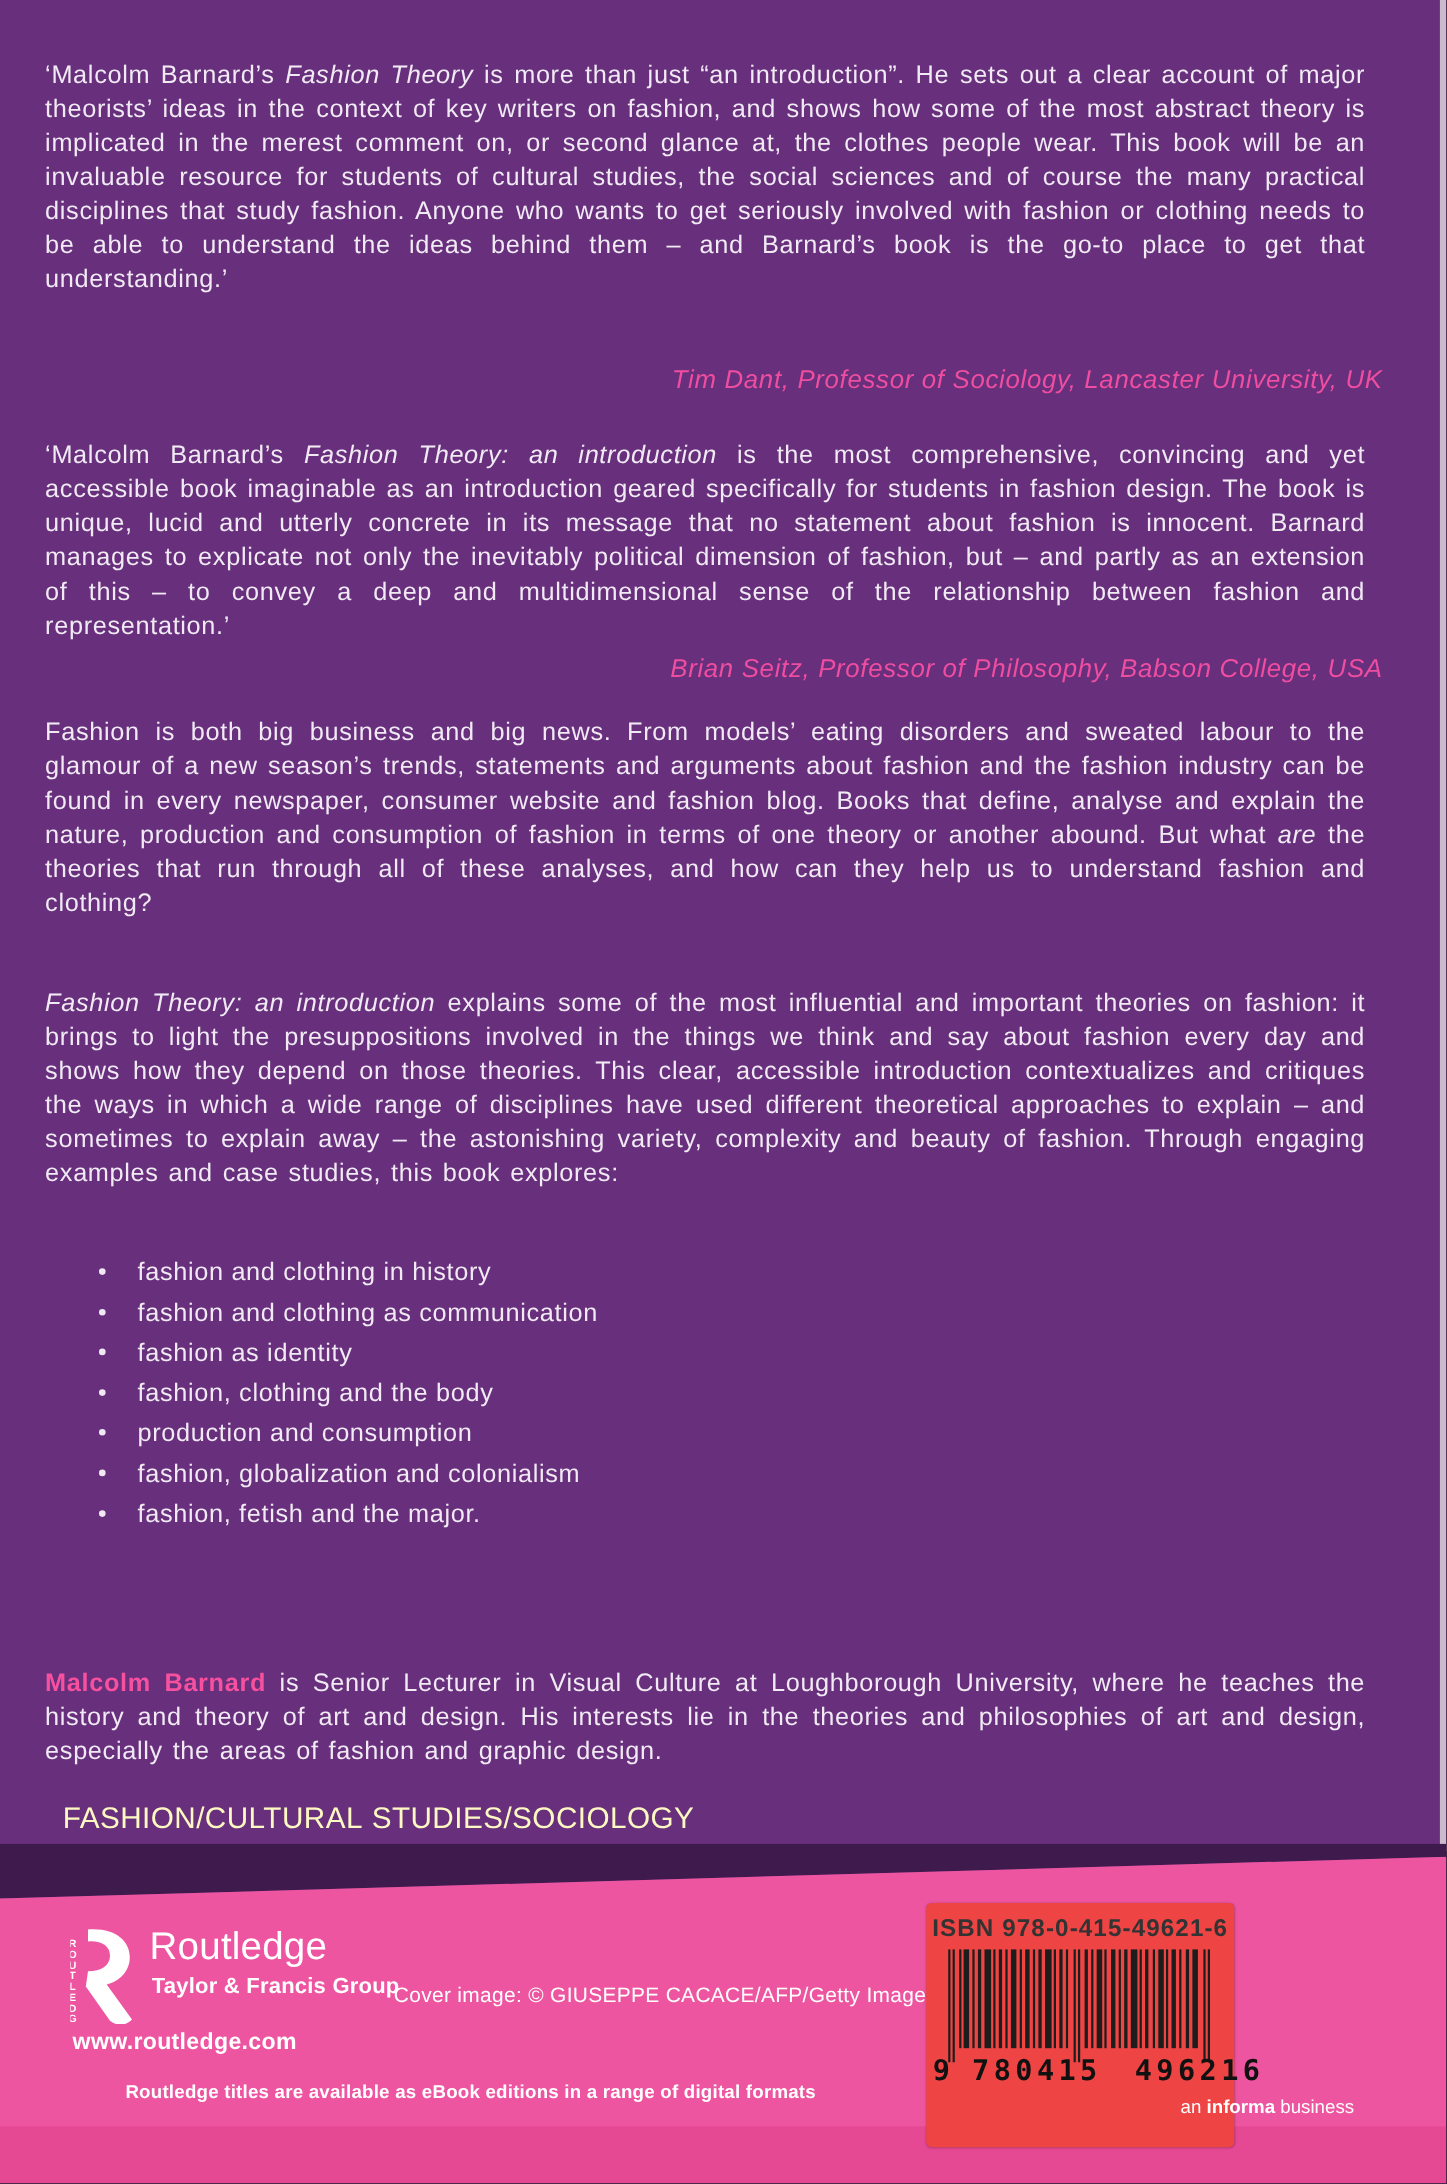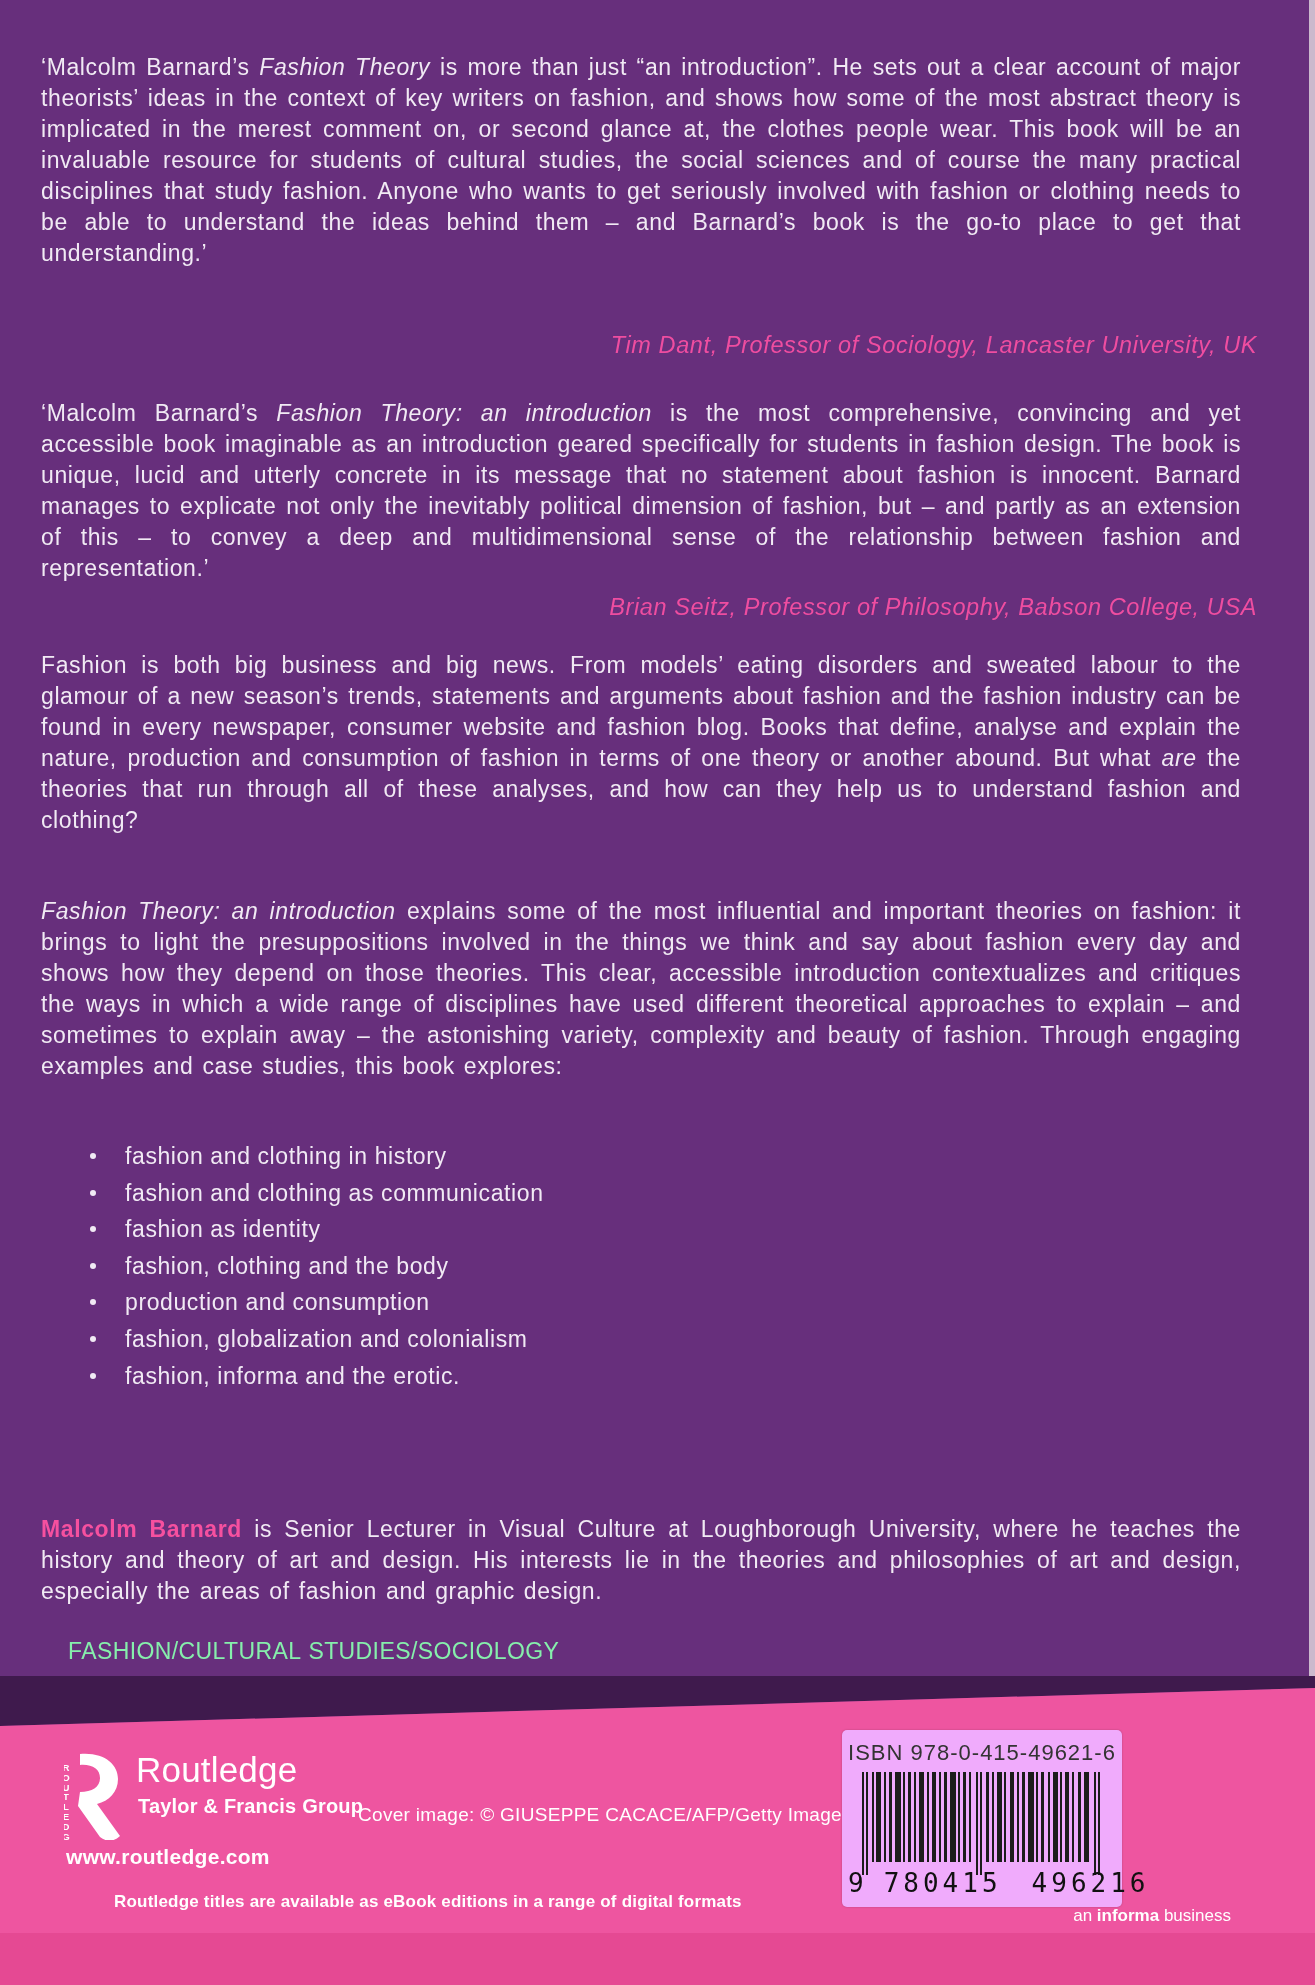--- a/index.html
+++ b/index.html
@@ -32,41 +32,41 @@
     position:relative;color:#f1eaf4;font-size:23px;line-height:36.6px;
     letter-spacing:0.6px;padding-left:68px;
   }
   .bullets .dot{
     position:absolute;left:33px;top:15px;width:6px;height:6px;border-radius:50%;
     background:#f1eaf4;
   }
   .justify-last{text-align-last:justify;}
   .category{
     position:absolute;left:57px;top:1638px;
-    color:#86efac;font-size:23px;letter-spacing:0.4px;word-spacing:1px;margin-left:11px;
+    color:#fef9c3;font-size:27px;letter-spacing:0.4px;word-spacing:1px;
   }
   
   .footer{position:absolute;left:0;top:1676px;width:1315px;height:309px;}
   .dark-wedge{position:absolute;inset:0;background:#3f1a4d;
     clip-path:polygon(0 0,1315px 0,1315px 12px,0 50px);}
   .pink-band{position:absolute;inset:0;background:#ee55a0;
     clip-path:polygon(0 50px,1315px 12px,1315px 309px,0 309px);}
   .pink-strip{position:absolute;left:0;bottom:0;width:100%;height:52px;background:#e54993;}
   .edge-strip{position:absolute;right:0;top:0;width:6px;height:1683px;background:#ddd1dc;opacity:.85;}
   .logo{position:absolute;left:64px;top:76px;}
   .pub-name{position:absolute;left:136px;top:74px;color:#fff;font-size:35px;letter-spacing:0.2px;}
   .pub-group{position:absolute;left:138px;top:119px;color:#fff;font-size:20px;font-weight:bold;letter-spacing:0.2px;}
   .credit{position:absolute;left:358px;top:128px;color:#fff;font-size:19px;letter-spacing:0.3px;}
   .site{position:absolute;left:66px;top:169px;color:#fff;font-size:21px;font-weight:bold;letter-spacing:0.3px;}
   .ebook{position:absolute;left:66px;top:216px;color:#fff;font-size:17px;font-weight:bold;letter-spacing:0.2px;margin-left:48px;}
   .informa{position:absolute;right:84px;top:230px;color:#fff;font-size:17px;}
   .informa b{font-weight:bold;}
   .barcode-box{
-    position:absolute;left:842px;top:54px;width:280px;height:177px;
-    background:#f0abfc;border-radius:5px;box-shadow:0 0 2px rgba(0,0,0,.25);
+    position:absolute;left:842px;top:54px;width:280px;height:222px;
+    background:#ef4444;border-radius:5px;box-shadow:0 0 2px rgba(0,0,0,.25);font-weight:bold;
   }
   .isbn{
     position:absolute;top:10px;left:0;width:100%;text-align:center;
     color:#333;font-size:22px;letter-spacing:1px;
   }
   .bars{position:absolute;left:18px;top:42px;}
   .digits{
     position:absolute;left:0;top:138px;width:100%;
     display:flex;color:#111;
     font-family:"DejaVu Sans Mono", monospace;font-size:26px;
@@ -90,21 +90,21 @@
   <div class="block" style="top:650px"><span>Fashion is both big business and big news. From models’ eating disorders and sweated labour to the glamour of a new season’s trends, statements and arguments about fashion and the fashion industry can be found in every newspaper, consumer website and fashion blog. Books that define, analyse and explain the nature, production and consumption of fashion in terms of one theory or another abound. But what </span><span class="seg-italic">are</span><span> the theories that run through all of these analyses, and how can they help us to understand fashion and clothing?</span></div>
   <div class="block" style="top:896px"><span class="seg-italic">Fashion Theory: an introduction</span><span> explains some of the most influential and important theories on fashion: it brings to light the presuppositions involved in the things we think and say about fashion every day and shows how they depend on those theories. This clear, accessible introduction contextualizes and critiques the ways in which a wide range of disciplines have used different theoretical approaches to explain – and sometimes to explain away – the astonishing variety, complexity and beauty of fashion. Through engaging examples and case studies, this book explores:</span></div>
 
   <ul class="bullets">
     <li><span class="dot"></span><span>fashion and clothing in history</span></li>
     <li><span class="dot"></span><span>fashion and clothing as communication</span></li>
     <li><span class="dot"></span><span>fashion as identity</span></li>
     <li><span class="dot"></span><span>fashion, clothing and the body</span></li>
     <li><span class="dot"></span><span>production and consumption</span></li>
     <li><span class="dot"></span><span>fashion, globalization and colonialism</span></li>
-    <li><span class="dot"></span><span>fashion, informa and the erotic.</span></li>
+    <li><span class="dot"></span><span>fashion, fetish and the major.</span></li>
   </ul>
 
 
   <div class="block" style="top:1514px"><span class="seg-pinkbold">Malcolm Barnard</span><span> is Senior Lecturer in Visual Culture at Loughborough University, where he teaches the history and theory of art and design. His interests lie in the theories and philosophies of art and design, especially the areas of fashion and graphic design.</span></div>
 
   <div class="category">FASHION/CULTURAL STUDIES/SOCIOLOGY</div>
 
   <div class="edge-strip"></div>
 
   <div class="footer">

